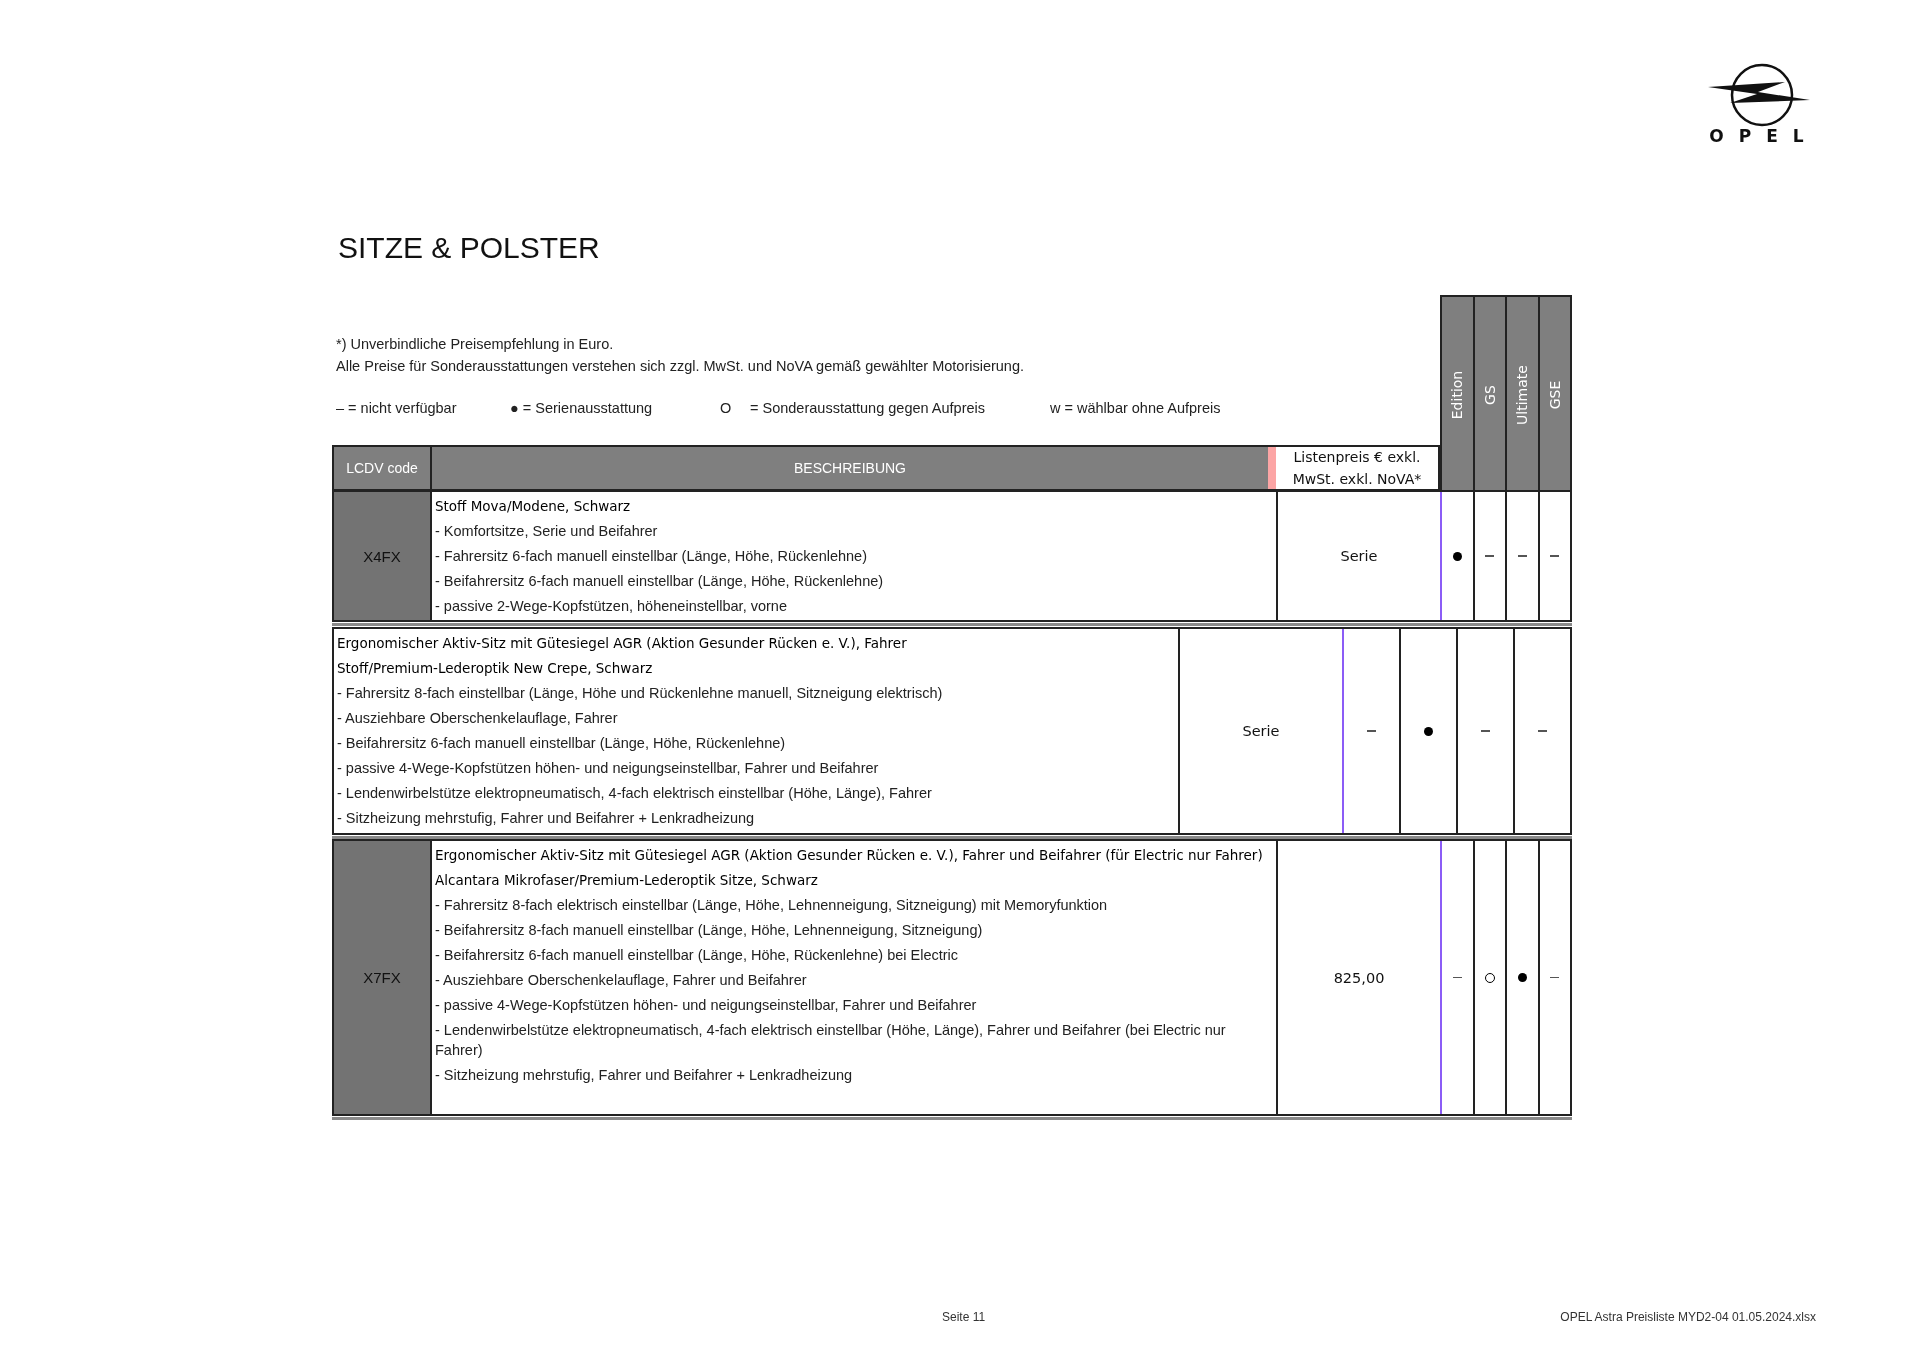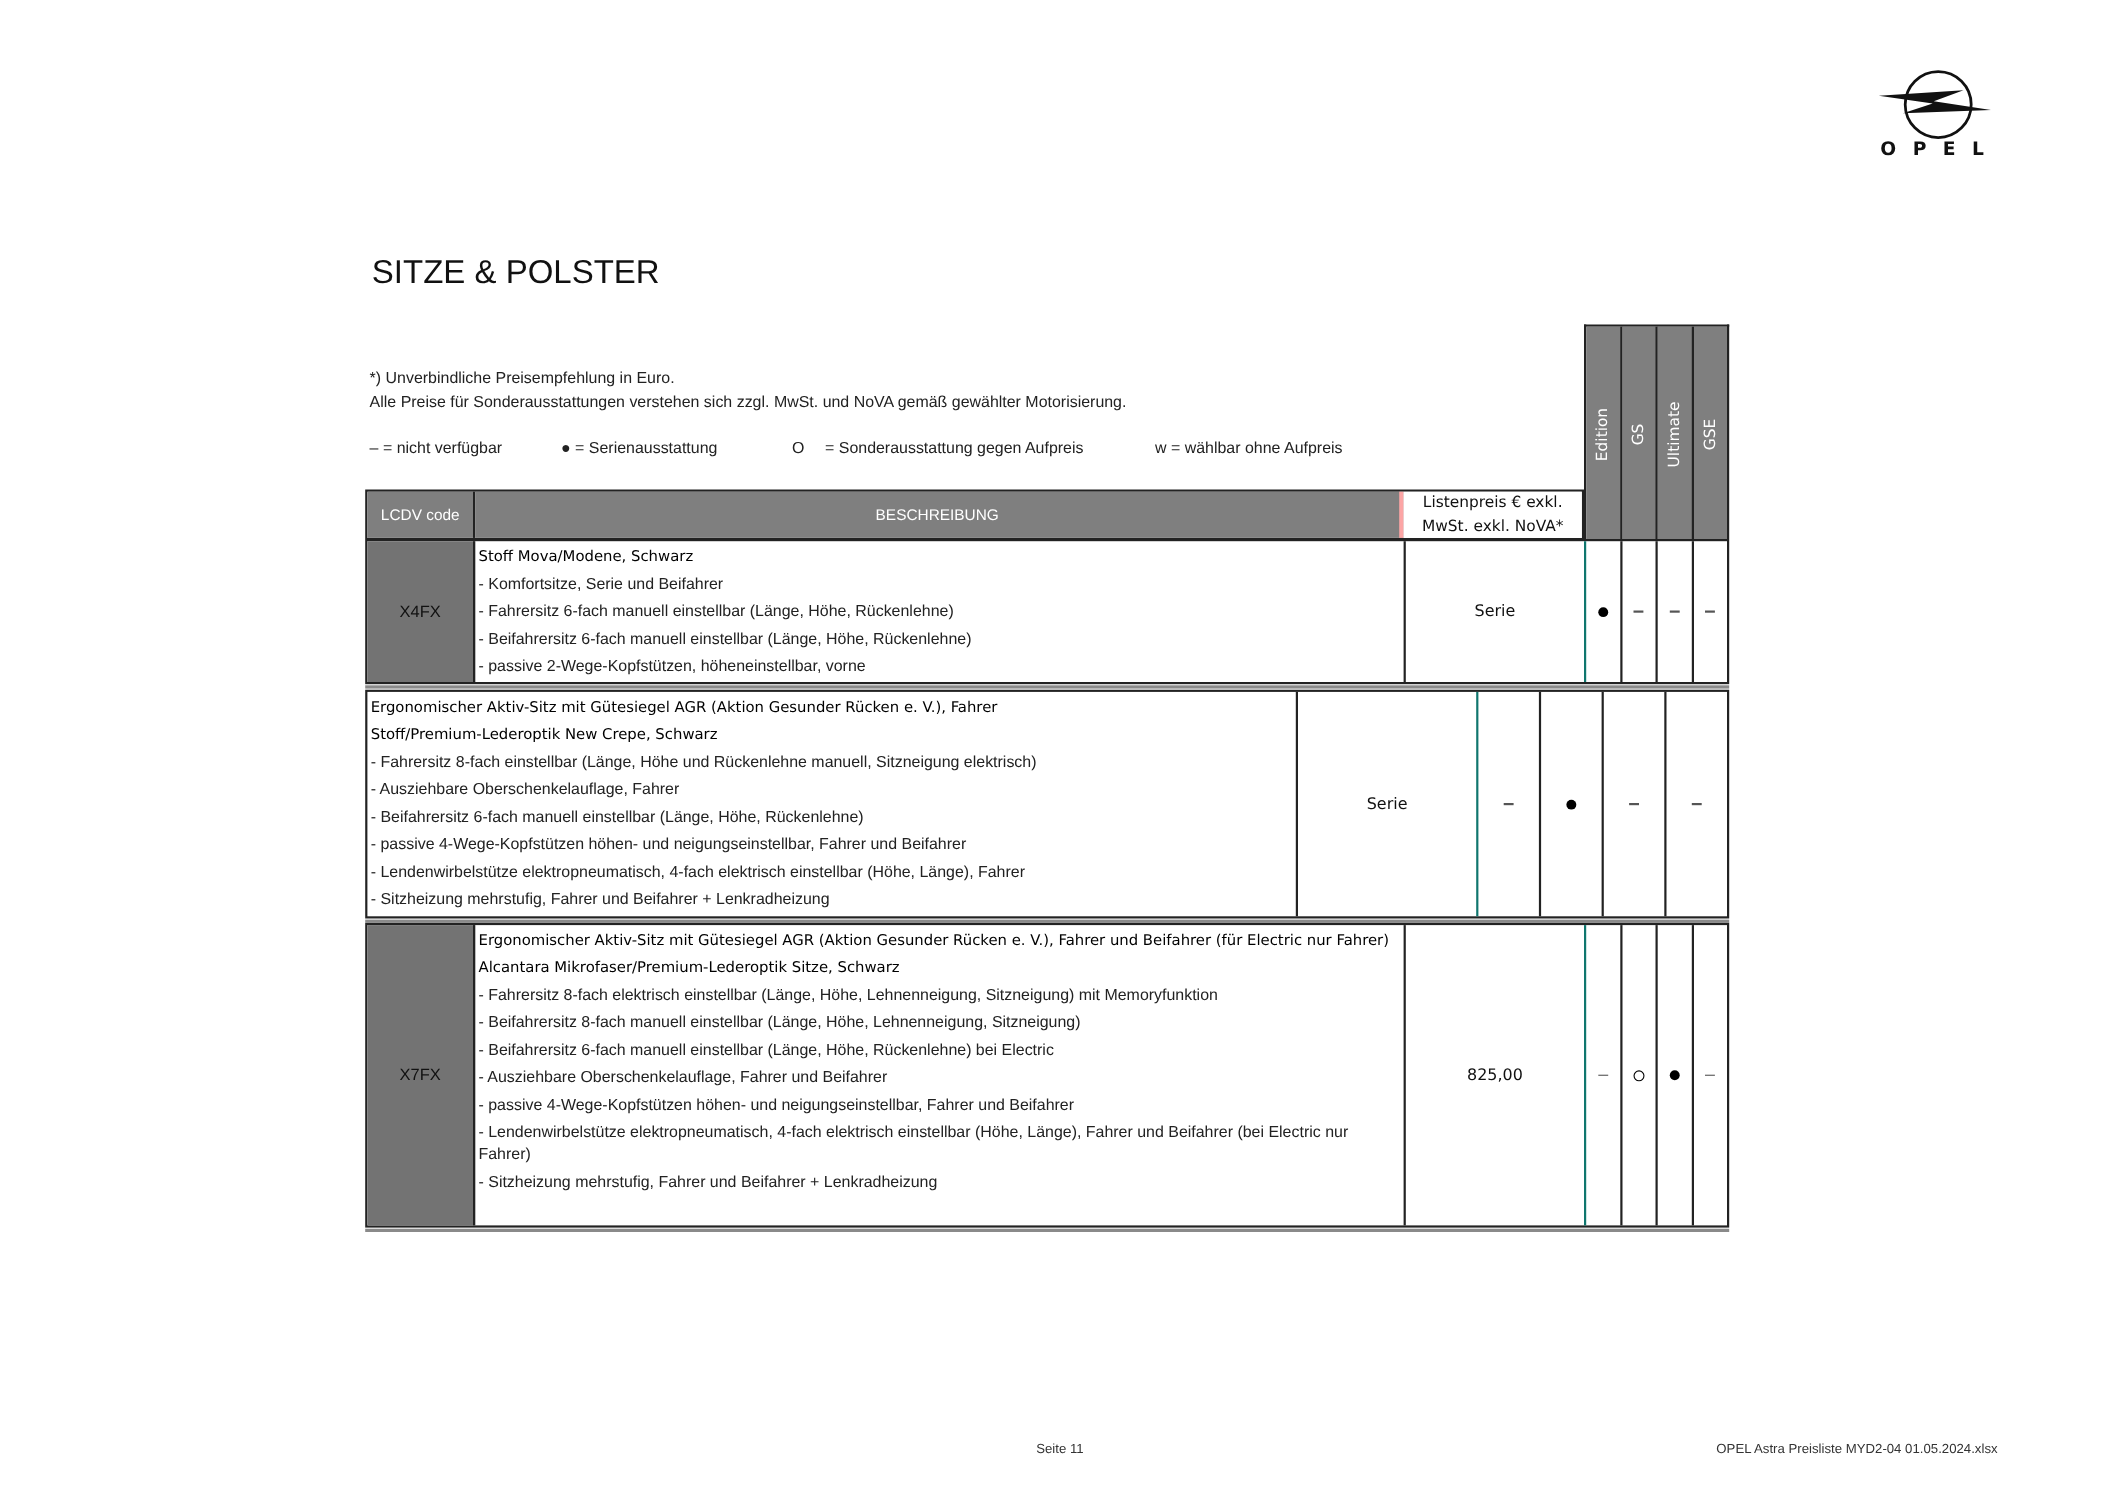--- a/index.html
+++ b/index.html
@@ -10,29 +10,29 @@
   .title { position:absolute; left:338px; top:231px; font-size:30px; font-family:"Liberation Sans", sans-serif; letter-spacing:0px; }
   .notes { position:absolute; left:336px; top:333px; font-size:14.5px; line-height:22px; font-family:"Liberation Sans", sans-serif; color:#222; }
   .legend { position:absolute; top:400px; font-size:14.5px; font-family:"Liberation Sans", sans-serif; color:#222; white-space:nowrap; }
   
   .trim-header { position:absolute; left:1440px; top:295px; width:132px; height:195px; display:flex; border:2px solid #222; border-bottom:none; box-sizing:border-box; }
   .trim-col { flex:1; background:#7f7f7f; border-right:2px solid #222; position:relative; }
   .trim-col:last-child { border-right:none; }
   .trim-col span { position:absolute; left:50%; top:98px; transform:translate(-50%,-50%) rotate(-90deg); color:#fff; font-size:14px; white-space:nowrap; font-family:"DejaVu Sans", sans-serif; }
   .head-row { position:absolute; left:332px; top:445px; height:45px; display:flex; border:2px solid #222; border-bottom:1px solid #222; box-sizing:border-box; width:1108px; }
   .head-code { width:96px; background:#7f7f7f; color:#ffffff; font-size:14px; display:flex; align-items:center; justify-content:center; border-right:2px solid #222; font-family:"Liberation Sans", sans-serif; }
-  .head-desc { flex:1; background:#7f7f7f; color:#fff; font-size:14px; display:flex; align-items:center; justify-content:center; border-right:4px solid #fca5a5; font-family:"Liberation Sans", sans-serif; }
+  .head-desc { flex:1; background:#7f7f7f; color:#fff; font-size:14px; display:flex; align-items:center; justify-content:center; border-right:8px solid #fca5a5; font-family:"Liberation Sans", sans-serif; }
   .head-price { width:162px; background:#fff; font-size:14px; text-align:center; line-height:22px; padding-top:0; display:flex; align-items:center; justify-content:center; }
   .block { position:absolute; left:332px; width:1240px; border:2px solid #222; box-sizing:border-box; display:flex; background:#fff; }
   .block::after { content:""; position:absolute; left:-2px; right:-2px; bottom:-6px; height:3px; background:#8a8a8a; }
   .c-code { width:96px; background:#737373; border-right:2px solid #222; display:flex; align-items:center; justify-content:center; font-size:15px; font-family:"Liberation Sans", sans-serif; }
   .c-desc { width:846px; border-right:2px solid #222; padding:4px 0 0 3px; box-sizing:border-box; font-size:14.5px; font-family:"Liberation Sans", sans-serif; color:#222; }
   .c-desc .line { line-height:20px; margin-bottom:5px; }
   .c-desc .line.bold { color:#000; font-family:"DejaVu Sans", sans-serif; font-size:13.5px; }
-  .c-price { width:162px; border-right:2px solid #0f766e; display:flex; align-items:center; justify-content:center; font-size:14.5px; }
+  .c-price { width:162px; border-right:2px solid #8b5cf6; display:flex; align-items:center; justify-content:center; font-size:14.5px; }
   .c-trim { flex:1; border-right:2px solid #222; display:flex; align-items:center; justify-content:center; font-size:14px; }
   .c-trim:last-child { border-right:none; }
   .sym-dot { width:9px; height:9px; border-radius:50%; background:#000; display:inline-block; }
   .sym-ring { width:10px; height:10px; border-radius:50%; border:1.5px solid #000; display:inline-block; box-sizing:border-box; }
   .sym-dash { width:9px; height:1.5px; background:#555; display:inline-block; }
   .footer-page { position:absolute; left:942px; top:1310px; font-size:12px; font-family:"Liberation Sans", sans-serif; color:#333; }
   .footer-file { position:absolute; right:104px; top:1310px; font-size:12px; font-family:"Liberation Sans", sans-serif; color:#333; }
 </style>
 </head>
 <body>

